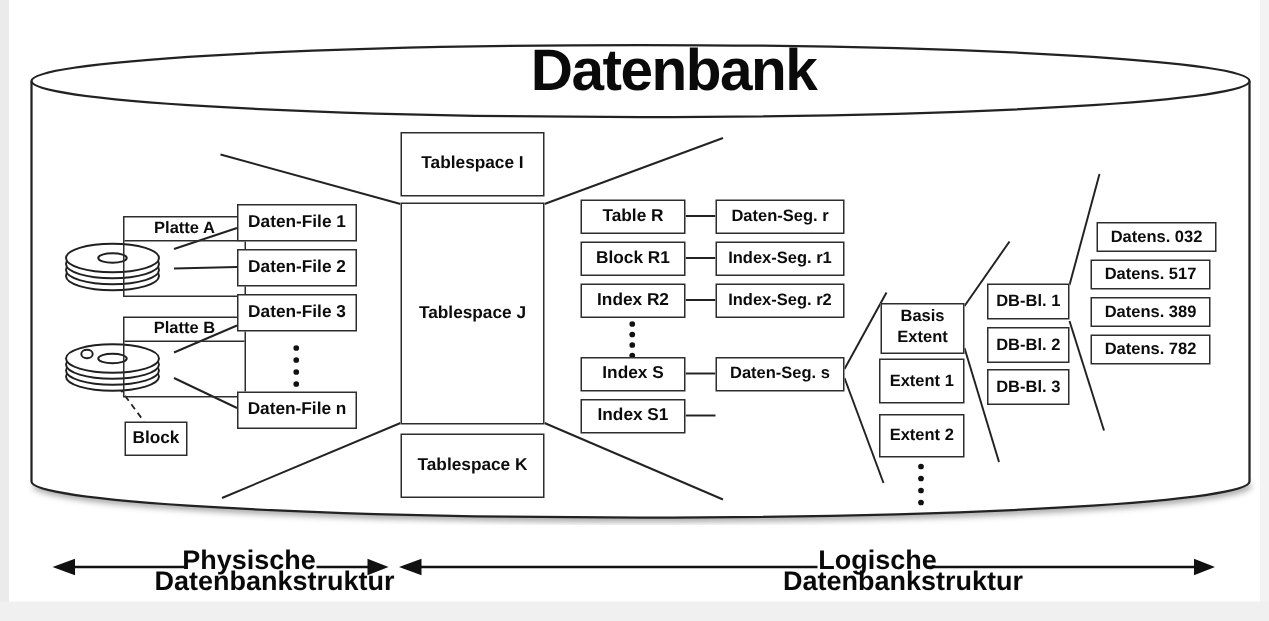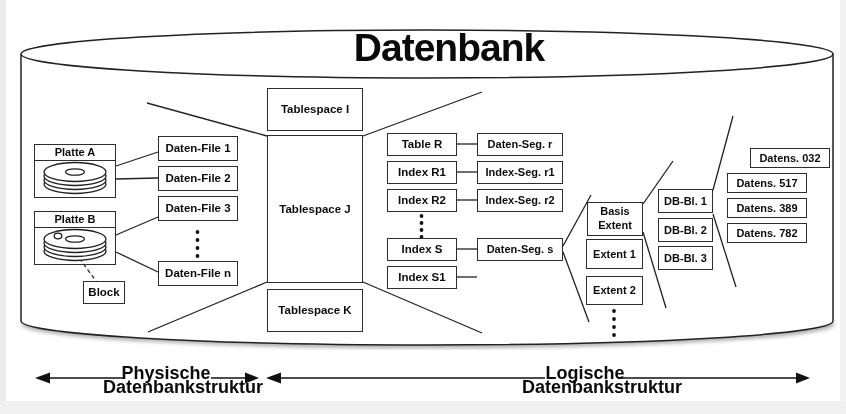--- a/index.html
+++ b/index.html
@@ -8,21 +8,21 @@
   .edge{position:absolute;}
   #edge-left{left:0;top:0;width:6px;height:414px;background:#ebebeb;}
   #edge-right{left:840px;top:0;width:6px;height:414px;background:#f3f3f3;}
   #edge-bottom{left:0;top:401px;width:846px;height:13px;background:#f0f0f0;}
   svg#diagram-lines{position:absolute;left:0;top:0;z-index:1;}
   .bx{position:absolute;z-index:2;box-sizing:border-box;border:1.5px solid #2d2d2d;background:#ffffff;
       display:flex;align-items:center;justify-content:center;text-align:center;
       font-weight:bold;font-size:11.5px;color:#0c0c0c;line-height:1.12;white-space:nowrap;}
   .bx.small{font-size:11px;}
   .bx.wrap{white-space:normal;line-height:1.25;font-size:11px;}
-  .platte{background:transparent;display:block;}
+  .platte{background:transparent;display:block;margin-left:48px;}
   .platte .ph{box-sizing:border-box;height:16px;border-bottom:1.5px solid #2d2d2d;
       display:flex;align-items:center;justify-content:center;font-weight:bold;font-size:11px;}
   #db-title{position:absolute;left:299px;top:26px;width:300px;z-index:2;text-align:center;
       font-weight:bold;font-size:39px;color:#0a0a0a;letter-spacing:-1px;}
   .axis-label{position:absolute;z-index:2;text-align:center;font-weight:bold;font-size:18px;
       line-height:14px;color:#0a0a0a;}
   .axis-label span{display:block;}
 </style>
 </head>
 <body>
@@ -151,39 +151,39 @@
   <div class="bx" style="left:158px;top:136px;width:80px;height:25px;">Daten-File 1</div>
   <div class="bx" style="left:158px;top:166px;width:80px;height:25px;">Daten-File 2</div>
   <div class="bx" style="left:158px;top:196px;width:80px;height:25px;">Daten-File 3</div>
   <div class="bx" style="left:158px;top:261px;width:80px;height:25px;">Daten-File n</div>
 
   <div class="bx" style="left:267px;top:88px;width:96px;height:43px;">Tablespace I</div>
   <div class="bx" style="left:267px;top:135px;width:96px;height:148px;">Tablespace J</div>
   <div class="bx" style="left:267px;top:289px;width:96px;height:43px;">Tablespace K</div>
 
   <div class="bx" style="left:387px;top:133px;width:70px;height:23px;">Table R</div>
-  <div class="bx" style="left:387px;top:161px;width:70px;height:23px;">Index R1</div>
+  <div class="bx" style="left:387px;top:161px;width:70px;height:23px;">Block R1</div>
   <div class="bx" style="left:387px;top:189px;width:70px;height:23px;">Index R2</div>
   <div class="bx" style="left:387px;top:238px;width:70px;height:23px;">Index S</div>
   <div class="bx" style="left:387px;top:266px;width:70px;height:23px;">Index S1</div>
 
   <div class="bx small" style="left:477px;top:133px;width:86px;height:23px;">Daten-Seg. r</div>
   <div class="bx small" style="left:477px;top:161px;width:86px;height:23px;text-align:right;">Index-Seg. r1</div>
   <div class="bx small" style="left:477px;top:189px;width:86px;height:23px;">Index-Seg. r2</div>
   <div class="bx small" style="left:477px;top:238px;width:86px;height:23px;">Daten-Seg. s</div>
 
   <div class="bx wrap" style="left:587px;top:202px;width:56px;height:34px;">Basis Extent</div>
   <div class="bx small" style="left:586px;top:239px;width:57px;height:30px;">Extent 1</div>
   <div class="bx small" style="left:586px;top:276px;width:57px;height:29px;">Extent 2</div>
 
   <div class="bx small" style="left:658px;top:189px;width:55px;height:24px;">DB-Bl. 1</div>
   <div class="bx small" style="left:658px;top:218px;width:55px;height:24px;">DB-Bl. 2</div>
   <div class="bx small" style="left:658px;top:246px;width:55px;height:24px;">DB-Bl. 3</div>
 
-  <div class="bx small" style="left:750px;top:148px;width:80px;height:20px;text-align:right;">Datens. 032</div>
+  <div class="bx small" style="left:731px;top:148px;width:80px;height:20px;text-align:right;">Datens. 032</div>
   <div class="bx small" style="left:727px;top:173px;width:80px;height:20px;">Datens. 517</div>
   <div class="bx small" style="left:727px;top:198px;width:80px;height:20px;">Datens. 389</div>
   <div class="bx small" style="left:727px;top:223px;width:80px;height:20px;">Datens. 782</div>
 
   <div class="axis-label" style="left:103px;top:366px;width:126px;">
     <span>Physische</span>
     <span>Datenbankstruktur</span>
   </div>
   <div class="axis-label" style="left:522px;top:366px;width:126px;">
     <span>Logische</span>

